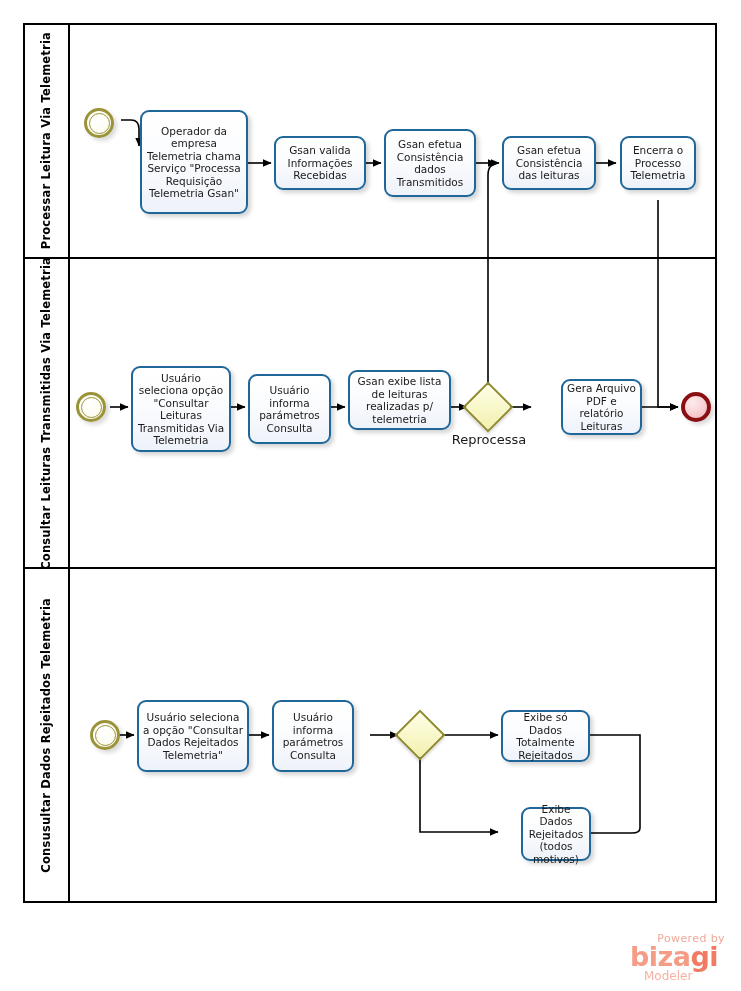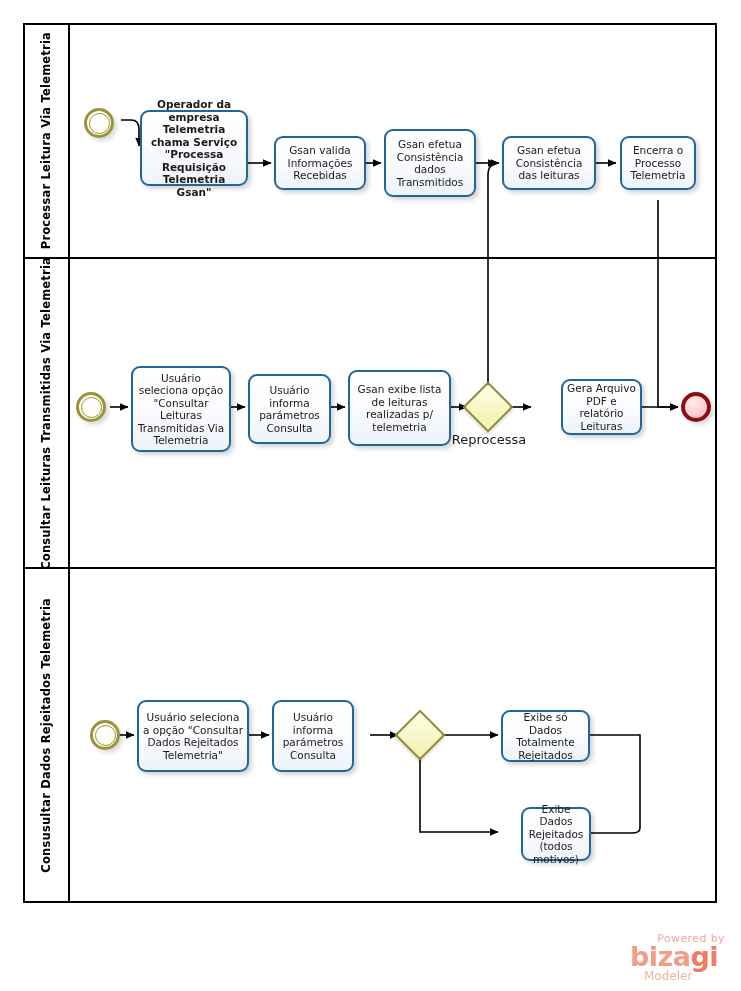--- a/index.html
+++ b/index.html
@@ -235,21 +235,21 @@
       <path d="M442,735 L498,735"></path>
       <path d="M420,757 L420,832 L498,832"></path>
     </g>
     <g fill="none" stroke="#000000" stroke-width="1.6">
       <path d="M590,735 L640,735 L640,828 Q640,833 632,833 L590,833"></path>
     </g>
   </svg>
 
   <div class="event event-start" style="left:84px; top:108px;"></div>
 
-  <div class="task" style="left:140px; top:110px; width:108px; height:76px;font-weight:bold;">
+  <div class="task" style="left:140px; top:110px; width:108px; height:104px;">
     <span>Operador da empresa Telemetria chama Serviço "Processa Requisição Telemetria Gsan"</span>
   </div>
 
   <div class="task" style="left:274px; top:136px; width:92px; height:54px;">
     <span>Gsan valida Informações Recebidas</span>
   </div>
 
   <div class="task" style="left:384px; top:129px; width:92px; height:68px;">
     <span>Gsan efetua Consistência dados Transmitidos</span>
   </div>
@@ -265,21 +265,21 @@
   <div class="event event-start" style="left:76px; top:392px;"></div>
 
   <div class="task" style="left:131px; top:366px; width:100px; height:86px;">
     <span>Usuário seleciona opção "Consultar Leituras Transmitidas Via Telemetria</span>
   </div>
 
   <div class="task" style="left:248px; top:374px; width:83px; height:70px;">
     <span>Usuário informa parámetros Consulta</span>
   </div>
 
-  <div class="task" style="left:348px; top:370px; width:103px; height:76px;">
+  <div class="task" style="left:348px; top:370px; width:103px; height:60px;">
     <span>Gsan exibe lista de leituras realizadas p/ telemetria</span>
   </div>
 
   <div class="gateway" style="left:470px; top:389px;"></div>
   <div class="gateway-label" style="left:443px; top:432px; width:92px;">Reprocessa</div>
 
   <div class="task" style="left:561px; top:379px; width:81px; height:56px;">
     <span>Gera Arquivo PDF e relatório Leituras</span>
   </div>
 

